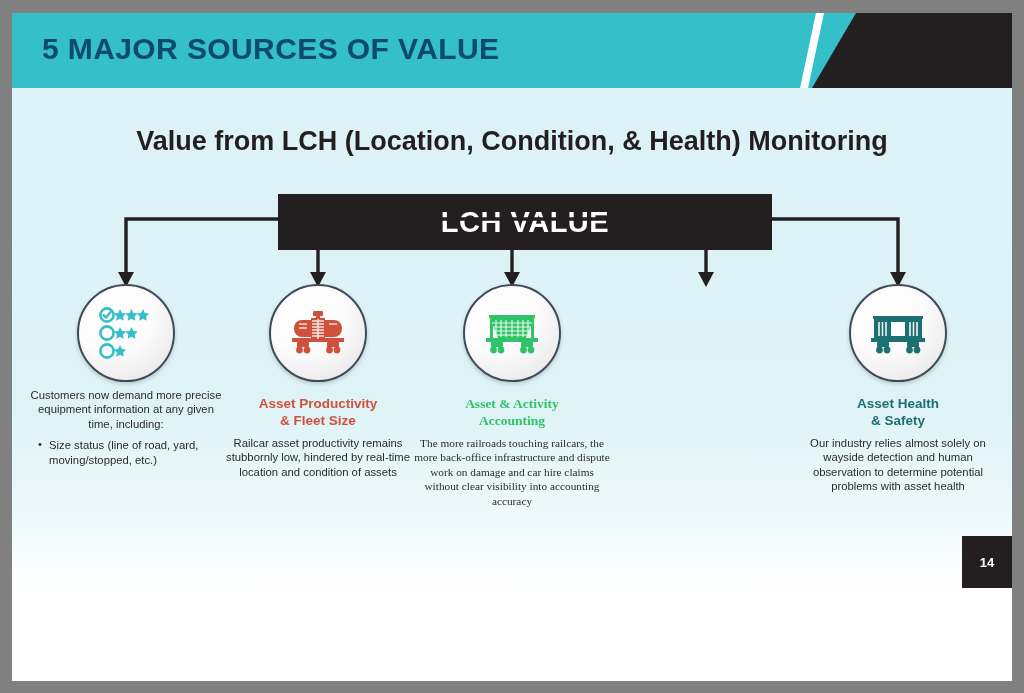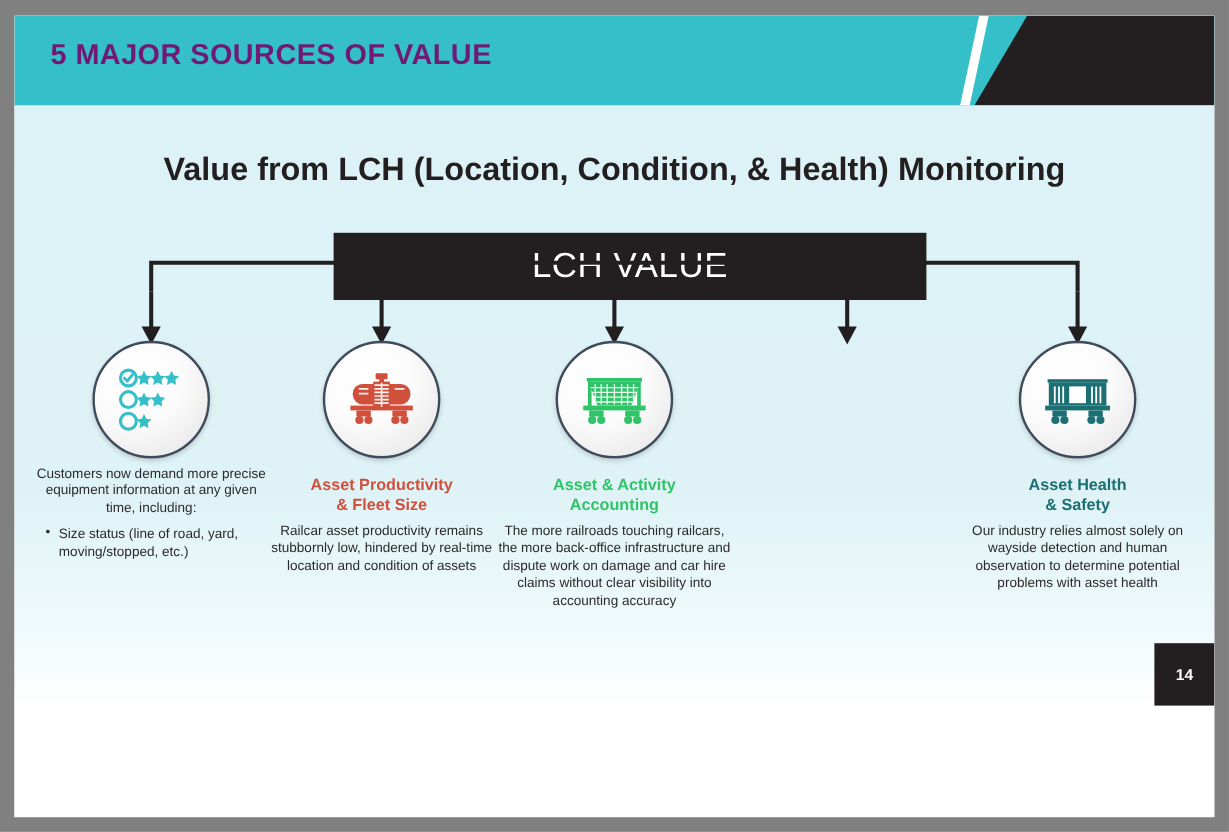--- a/index.html
+++ b/index.html
@@ -19,22 +19,22 @@
   
   #header {
     position: absolute; left: 0; top: 0;
     width: 100%; height: 75px;
     background: #35bfc8;
     overflow: hidden;
   }
   #header-title {
     position: absolute;
     left: 30px; top: 19px;
-    font-size: 24px; font-weight: bold;
-    color: #701a75;
+    font-size: 30px; font-weight: bold;
+    color: #0c4a6e;
     letter-spacing: 0.4px;
     white-space: nowrap;
   }
   #logo-panel {
     position: absolute;
     right: 0; top: 0;
     width: 200px; height: 75px;
     background: #231f20;
     clip-path: polygon(22% 0, 100% 0, 100% 100%, 0% 100%);
   }
@@ -85,21 +85,21 @@
   }
   
   #lch-box {
     position: absolute;
     left: 266px; top: 106px;
     width: 494px; height: 56px;
     background: #231f20;
     display: flex; align-items: center; justify-content: center;
   }
   #lch-box-label {
-    font-size: 29px; font-weight: normal; color: #ffffff;
+    font-size: 29px; font-weight: bold; color: #ffffff;
     letter-spacing: 0.5px;
   }
   
   #connectors {
     position: absolute;
     left: 0; top: 0;
     width: 1000px; height: 593px;
     pointer-events: none;
   }
   
@@ -253,21 +253,21 @@
           </g>
         </svg>
       </div>
       <div class="col-title" style="color: rgb(208, 80, 60);">
         <span>Asset Productivity</span><br>
         <span>&amp; Fleet Size</span>
       </div>
       <div class="col-body">Railcar asset productivity remains stubbornly low, hindered by real-time location and condition of assets</div>
     </div>
 
-    <div class="column" style="left:402px;">
+    <div class="column" style="left:402px;font-family:Liberation Serif, serif;">
       <div class="circle">
         <svg width="62" height="46" viewBox="0 0 62 46">
           <g fill="#30c468">
             <rect x="8" y="5" width="46" height="3"></rect>
             <path d="M9 8 L53 8 L45 28 L17 28 Z"></path>
             <rect x="5" y="28" width="52" height="4"></rect>
             <rect x="9" y="8" width="3" height="24"></rect>
             <rect x="50" y="8" width="3" height="24"></rect>
             <rect x="10" y="32" width="12" height="5" rx="1"></rect>
             <rect x="40" y="32" width="12" height="5" rx="1"></rect>

